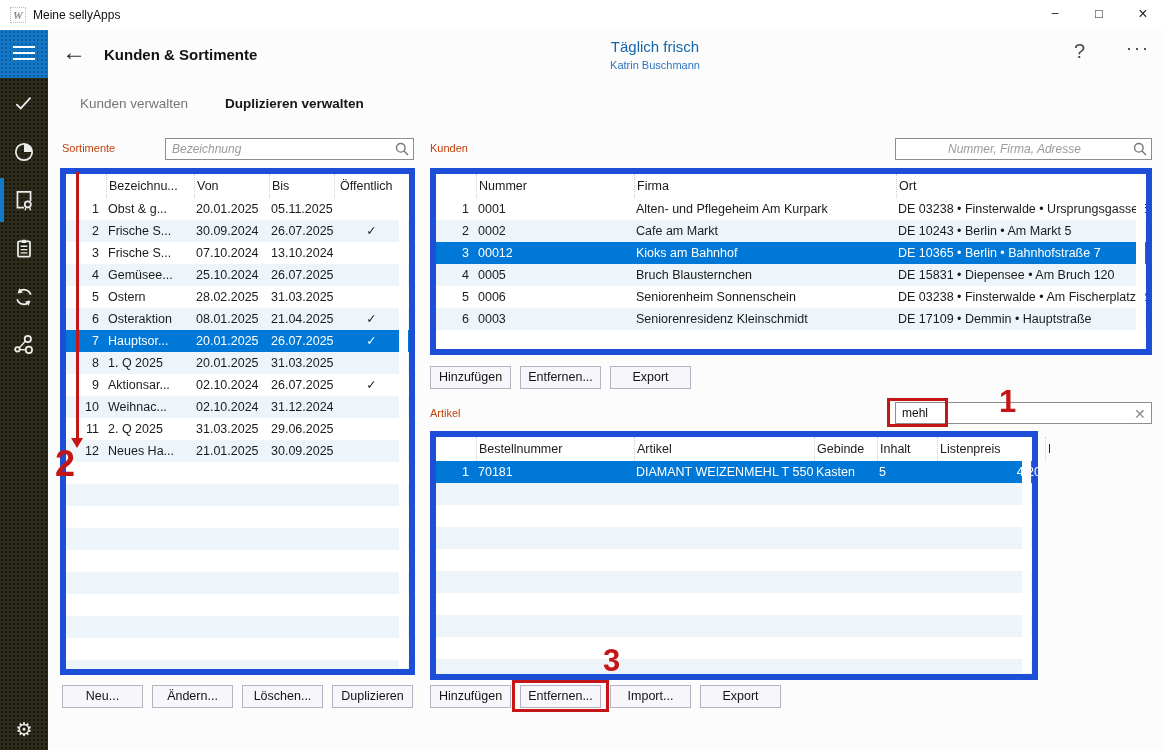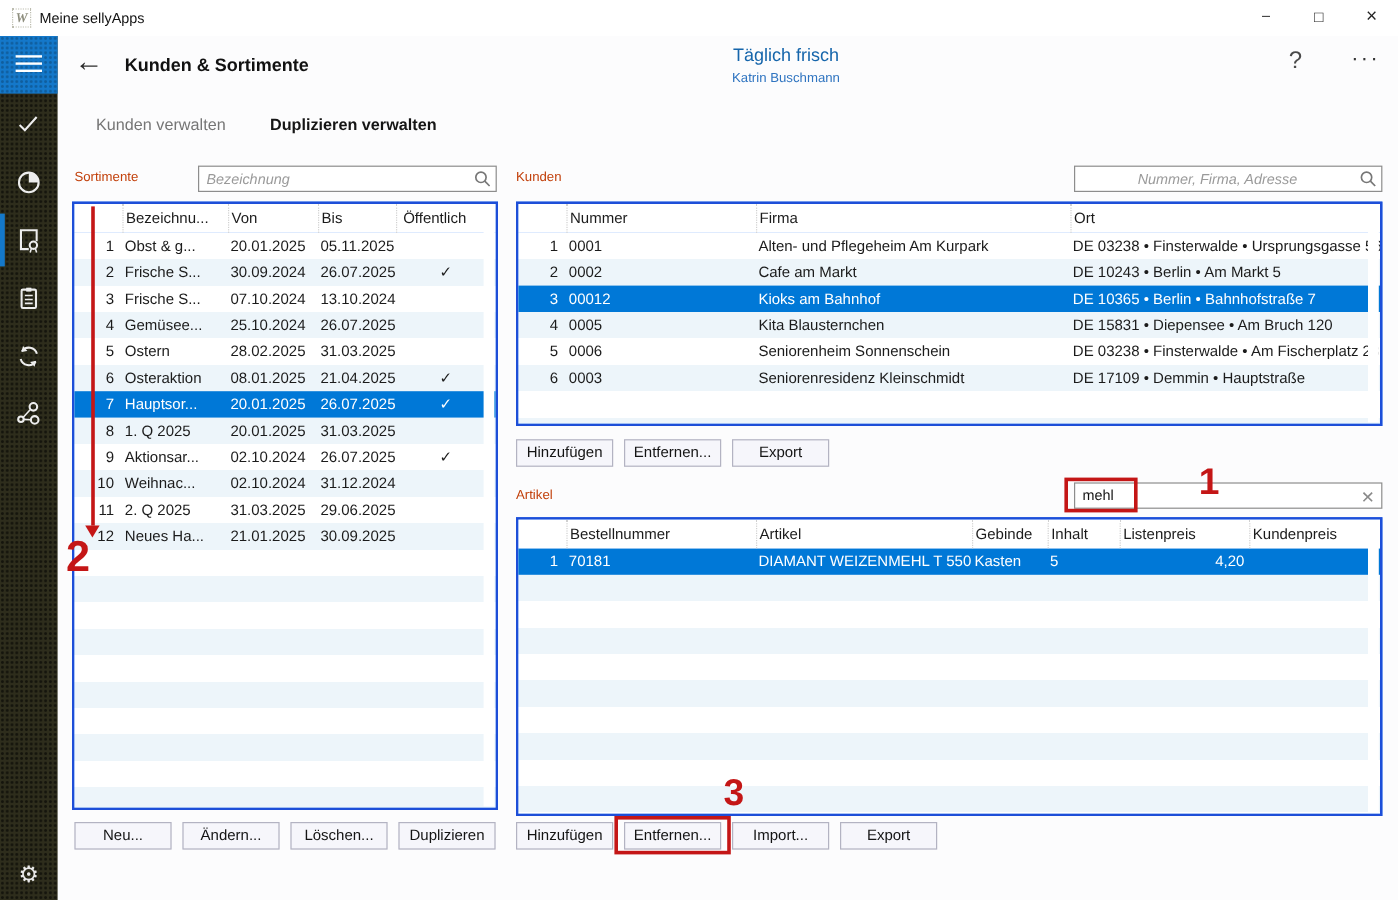--- a/index.html
+++ b/index.html
@@ -40,21 +40,21 @@
   .tab.active { left:225px; color:#151515; font-weight:bold; }
 
   
   .panel-label { position:absolute; font-size:11px; color:#c2410c; }
   .search { position:absolute; height:22px; border:1px solid #8d8d8d; background:#fff; font-family:"Liberation Sans","DejaVu Sans",sans-serif; font-size:12px; padding:0 24px 0 6px; color:#111; outline:none; }
   .search::placeholder { color:#9a9a9a; font-style:italic; }
   .search-ico { position:absolute; width:16px; height:16px; }
   .clear-x { position:absolute; font-size:14px; color:#8a8a8a; line-height:16px; }
 
   
-  .table { position:absolute; background:#3b82f6; border:2px solid #1d4ed8; font-size:12.5px; }
+  .table { position:absolute; background:#c2410c; border:6px solid #1d4ed8; font-size:12.5px; }
   .thead { position:absolute; left:0; top:0; right:0; height:24px; display:grid; line-height:24px; background:#fff; z-index:2; }
   .thead .c:not(:first-child) { border-left:1px dotted #d0d0d0; }
   .tbody { position:absolute; left:0; top:24px; right:0; bottom:0; background:repeating-linear-gradient(to bottom,#ffffff 0 22px,#edf5fa 22px 44px); }
   .trow { display:grid; height:22px; line-height:22px; }
   .trow.selected { background:#0078d7; color:#fff; }
   .c { padding:0 2px; overflow:hidden; white-space:nowrap; }
   .c.num { text-align:right; padding-right:7px; }
   .c.center { text-align:center; }
   .c.right { text-align:right; padding-right:4px; }
   .c.pad5 { padding-left:5px; }
@@ -302,21 +302,21 @@
       </div>
         <div class="trow selected">
         <span class="c num">3</span>
         <span class="c">00012</span>
         <span class="c">Kioks am Bahnhof</span>
         <span class="c">DE 10365 • Berlin • Bahnhofstraße 7</span>
       </div>
         <div class="trow">
         <span class="c num">4</span>
         <span class="c">0005</span>
-        <span class="c">Kita Blausternchen</span>
+        <span class="c">Bruch Blausternchen</span>
         <span class="c">DE 15831 • Diepensee • Am Bruch 120</span>
       </div>
         <div class="trow">
         <span class="c num">5</span>
         <span class="c">0006</span>
         <span class="c">Seniorenheim Sonnenschein</span>
         <span class="c">DE 03238 • Finsterwalde • Am Fischerplatz 23</span>
       </div>
         <div class="trow">
         <span class="c num">6</span>
@@ -329,21 +329,21 @@
   </div>
 
   <div class="btn" style="left:430px;top:366px">Hinzufügen</div>
   <div class="btn" style="left:520px;top:366px">Entfernen...</div>
   <div class="btn" style="left:610px;top:366px">Export</div>
 
   <div class="panel-label" style="left:430px;top:407px">Artikel</div>
   <input class="search" style="left: 895px; top: 402px; width: 257px;" value="mehl">
   <div class="clear-x" style="left:1134px;top:406px">✕</div>
 
-  <div class="table t-art" style="left:430px;top:431px;width:722px;height:249px">
+  <div class="table t-art" style="left:430px;top:431px;width:608px;height:249px">
     <div class="thead">
       <span class="c num"></span>
       <span class="c">Bestellnummer</span>
       <span class="c">Artikel</span>
       <span class="c">Gebinde</span>
       <span class="c">Inhalt</span>
       <span class="c">Listenpreis</span>
       <span class="c">Kundenpreis</span>
     </div>
     <div class="tbody">

